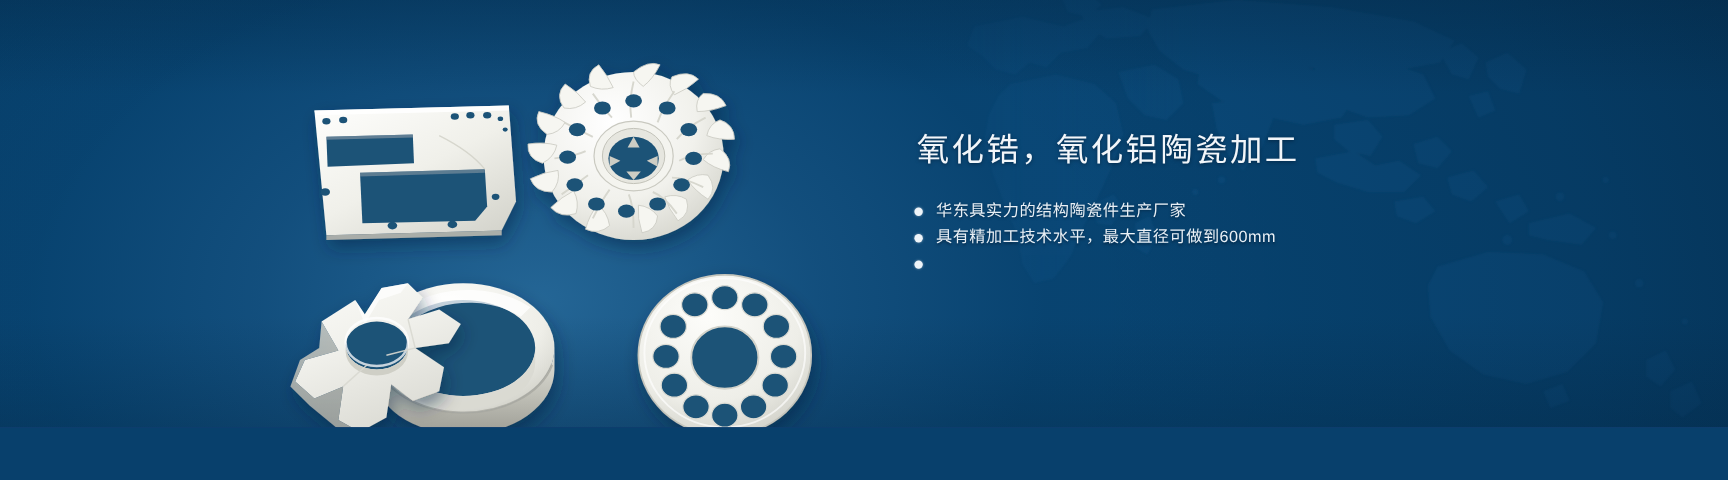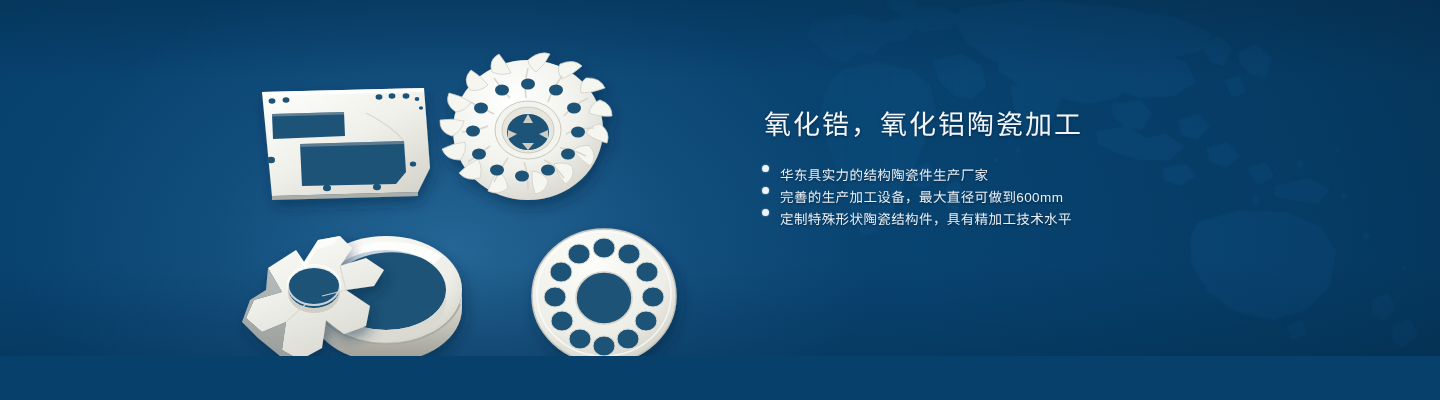--- a/index.html
+++ b/index.html
@@ -81,20 +81,21 @@
     white-space: nowrap;
     margin: 0 0 23px 2px;
   }
   .bullets {
     list-style: none;
     margin: 0;
     padding: 0;
   }
   .bullet {
     display: flex;
+    align-items: center;
     height: 22px;
     margin-bottom: 0px;
   }
   .dot {
     flex: 0 0 auto;
     width: 7px;
     height: 7px;
     border-radius: 50%;
     background: #eef4f9;
     margin-right: 11px;
@@ -401,22 +402,21 @@
 
   <div class="copy">
     <div class="headline">氧化锆，氧化铝陶瓷加工</div>
     <ul class="bullets">
       <li class="bullet">
         <span class="dot"></span>
         <span class="btext">华东具实力的结构陶瓷件生产厂家</span>
       </li>
       <li class="bullet">
         <span class="dot"></span>
-        <span class="btext">完善的生产加工设备，最大直径可做到600mm</span>
+        <span class="btext">具有精加工技术水平，最大直径可做到600mm</span>
       </li>
       <li class="bullet">
         <span class="dot"></span>
-        <span class="btext">定制特殊形状陶瓷结构件，具有精加工技术水平</span>
       </li>
     </ul>
   </div>
 
 </div>
 
 </body></html>

